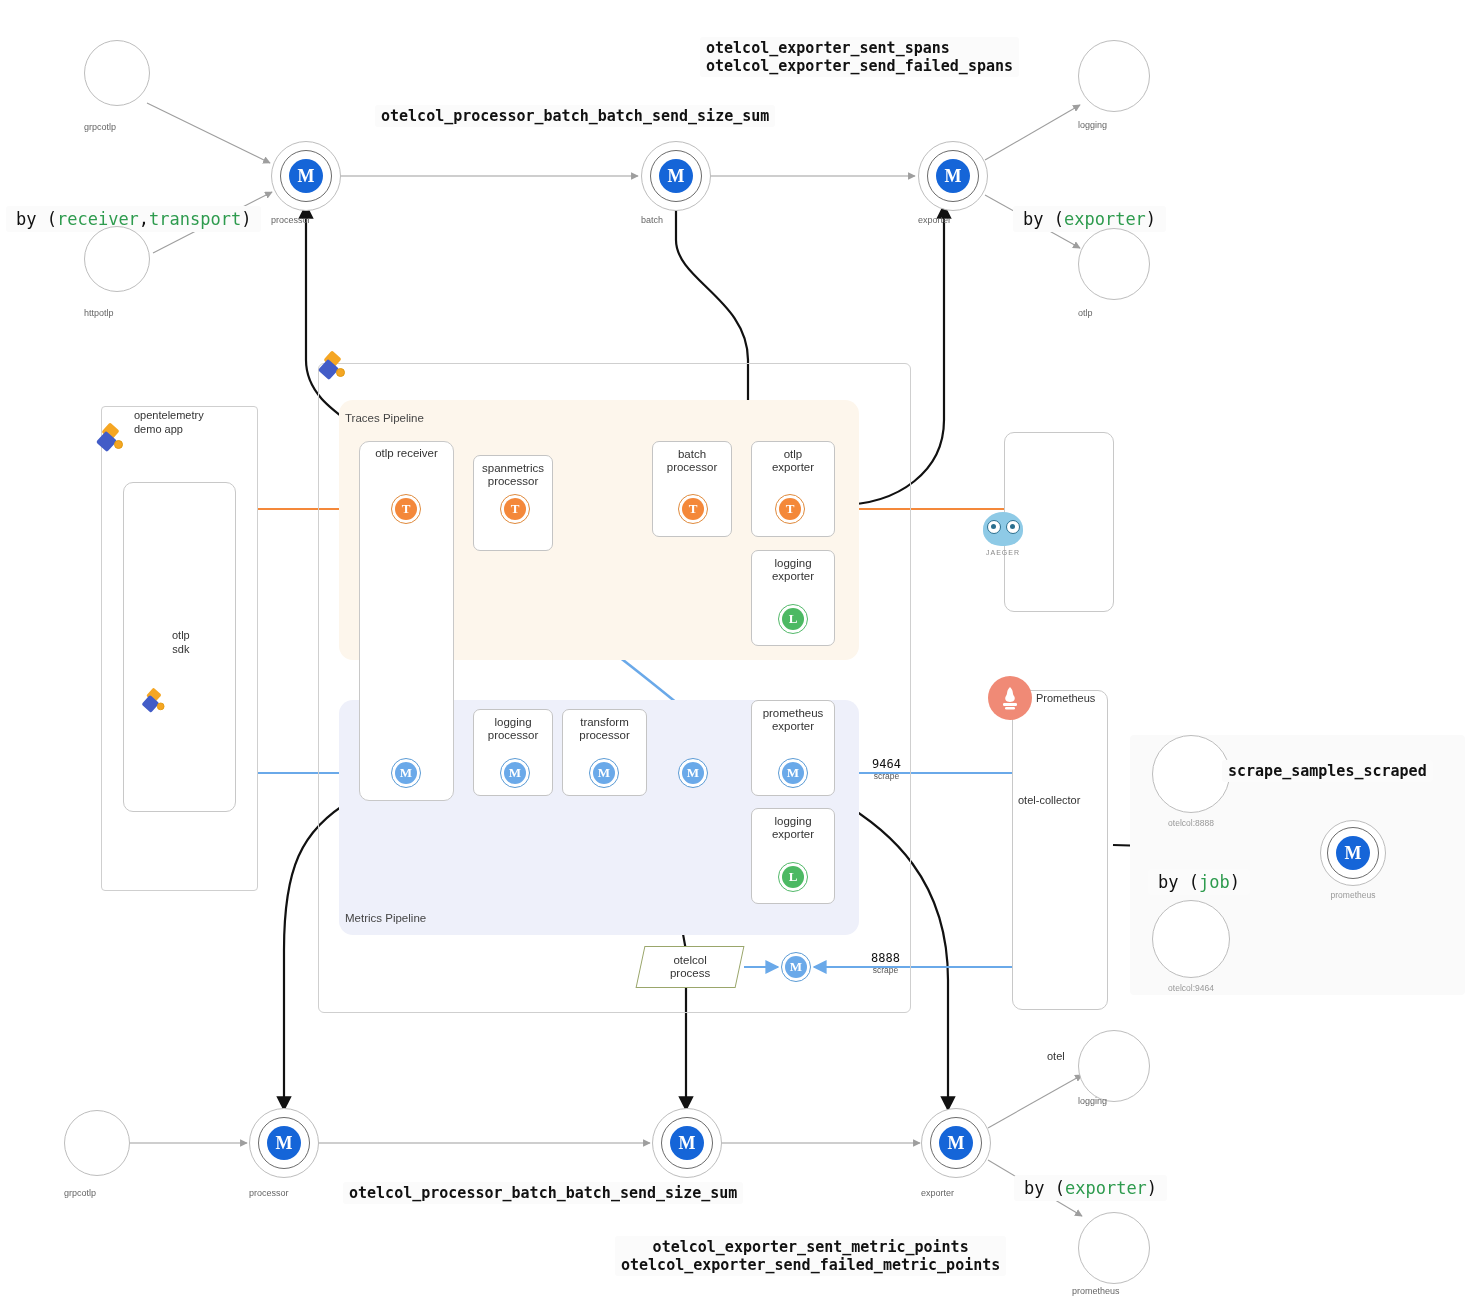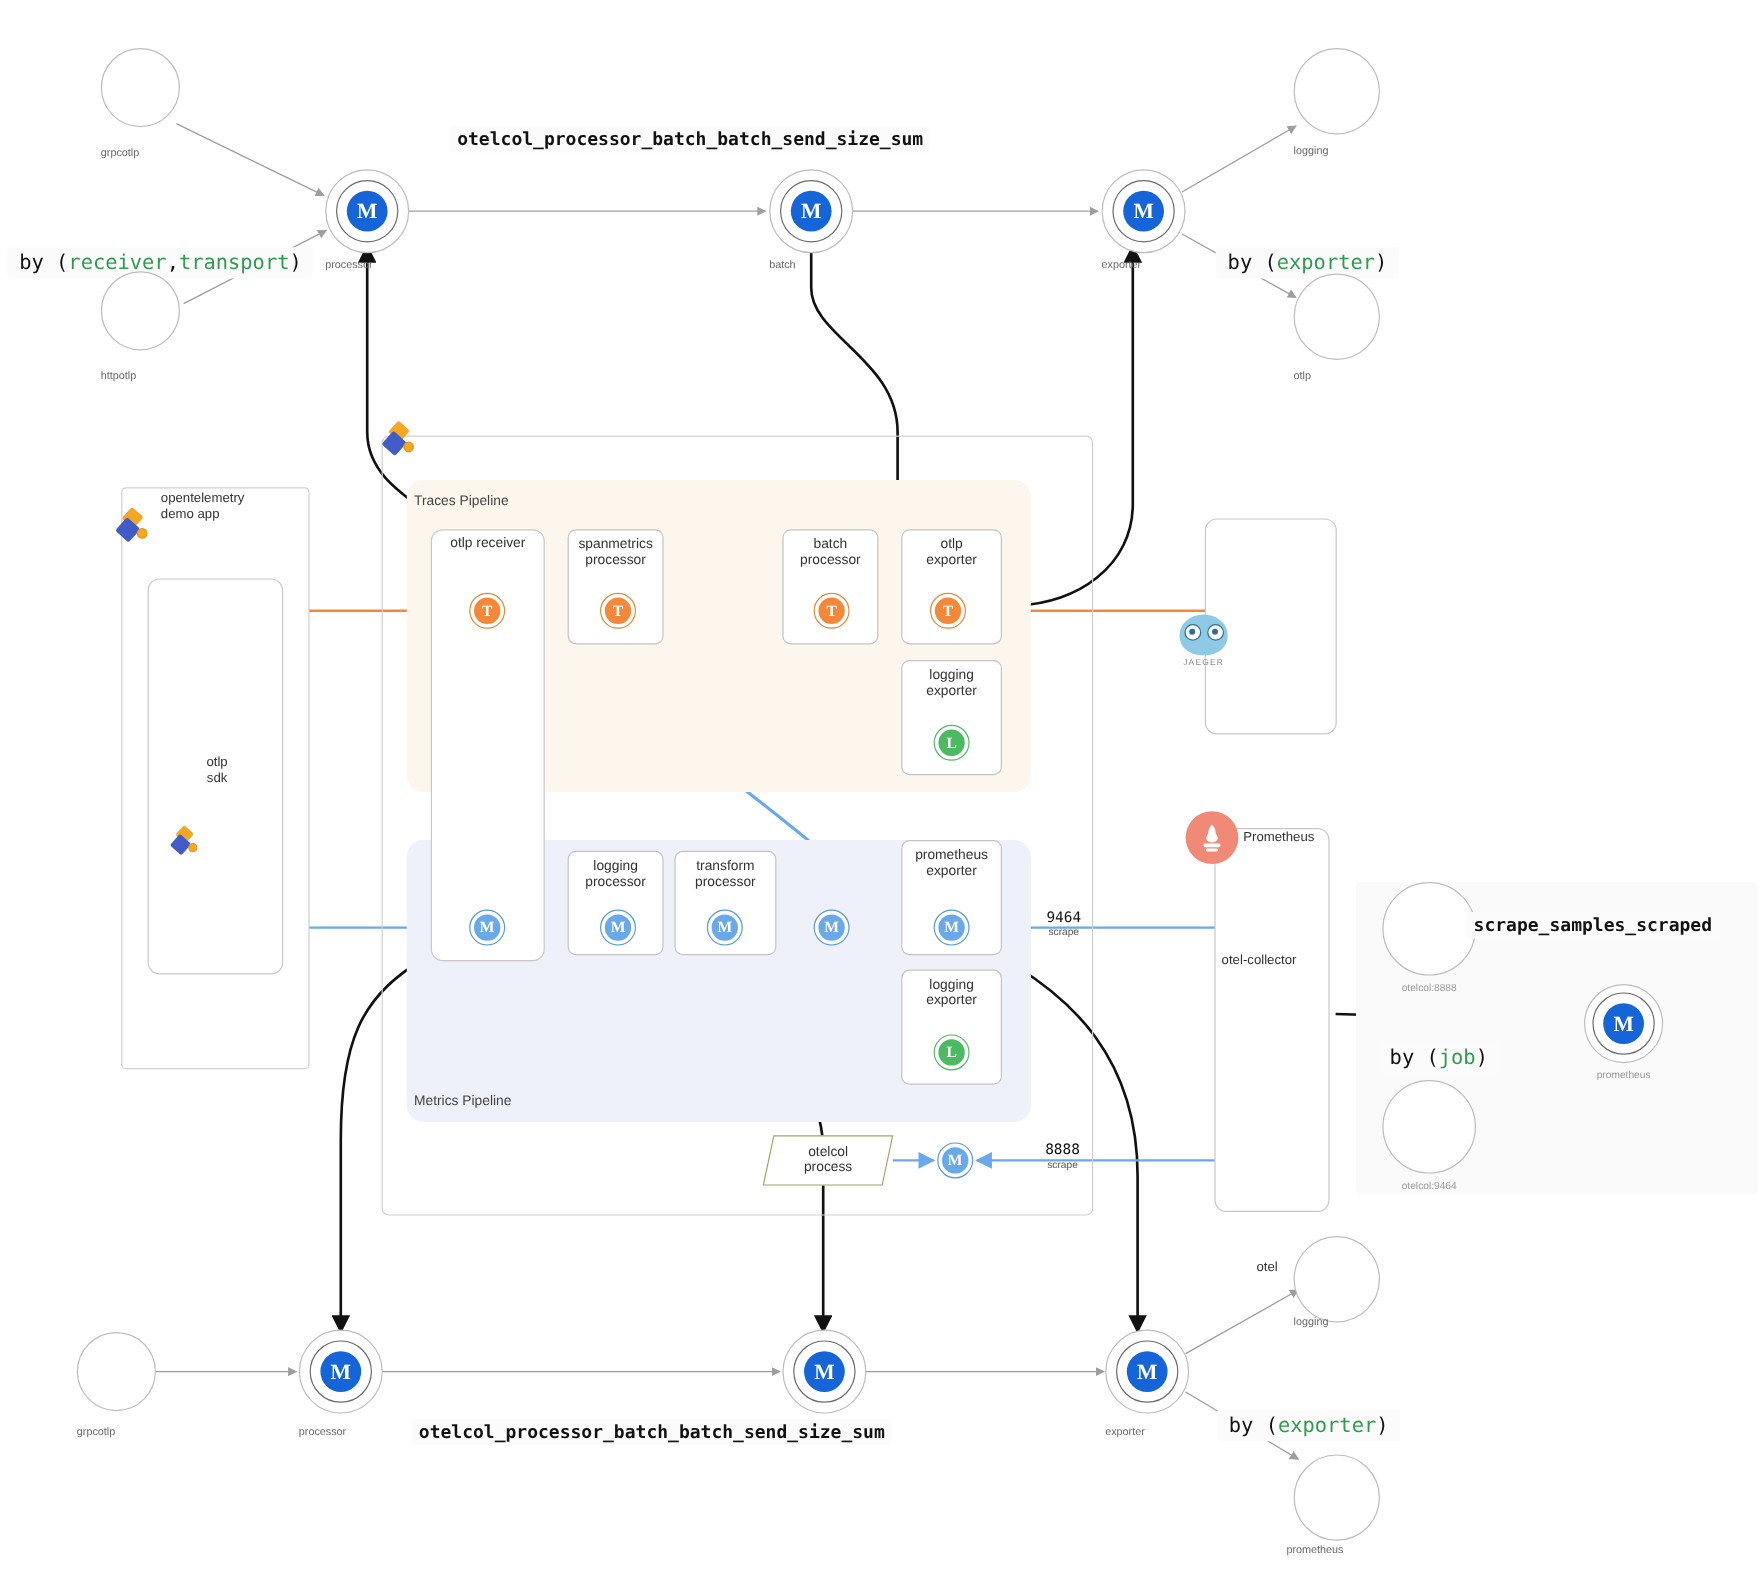--- a/index.html
+++ b/index.html
@@ -325,20 +325,24 @@
     <path d="M618,773 L678,773" stroke="#6aa9e9" stroke-width="2" fill="none" marker-end="url(#ar-blue)"></path>
     <path d="M710,773 L778,773" stroke="#6aa9e9" stroke-width="2" fill="none" marker-end="url(#ar-blue)"></path>
 
     <path d="M1044,773 L812,773" stroke="#6aa9e9" stroke-width="2" fill="none" marker-end="url(#ar-blue)"></path>
 
     <path d="M1044,967 L814,967" stroke="#6aa9e9" stroke-width="2" fill="none" marker-end="url(#ar-blue)"></path>
     <path d="M744,967 L778,967" stroke="#6aa9e9" stroke-width="2" fill="none" marker-end="url(#ar-blue)"></path>
   </svg>
 
 
+  <div class="abs metric-box" style="left:700px; top:37px;">
+    <div class="mono-bold">otelcol_exporter_sent_spans</div>
+    <div class="mono-bold">otelcol_exporter_send_failed_spans</div>
+  </div>
 
   <div class="abs metric-box mono-bold" style="left:375px; top:105px;">otelcol_processor_batch_batch_send_size_sum</div>
 
   <div class="abs byline" style="left:6px; top:162px;">
     <span>by </span><span>(</span><span class="green">receiver</span><span>,</span><span class="green">transport</span><span>)</span>
   </div>
 
   <div class="abs byline" style="left:1013px; top:162px;">
     <span>by </span><span>(</span><span class="green">exporter</span><span>)</span>
   </div>
@@ -385,21 +389,21 @@
 
   <div class="abs pipeline-band metrics-band" style="left:339px; top:700px; width:520px; height:235px;"></div>
   <div class="abs band-title" style="left:345px; top:912px;">Metrics Pipeline</div>
 
   <div class="abs rbox" style="left:359px; top:441px; width:95px; height:360px; border-radius:10px;"></div>
 
   <div class="abs comp-box" style="left:359px; top:441px; width:95px; height:54px; border:none; background:transparent;">
     <span>otlp receiver</span>
   </div>
 
-  <div class="abs comp-box" style="left:473px; top:441px; width:80px; height:96px;">
+  <div class="abs comp-box" style="left:473px; top:455px; width:80px; height:96px;">
     <div>
       <div>spanmetrics</div>
       <div>processor</div>
     </div>
   </div>
 
   <div class="abs comp-box" style="left:652px; top:441px; width:80px; height:96px;">
     <div>
       <div>batch</div>
       <div>processor</div>
@@ -608,14 +612,18 @@
   <div class="abs circle-node" style="left:1078px; top:1212px; width:72px; height:72px;"></div>
   <div class="abs node-label" style="left:1072px; top:1286px; width:84px;">prometheus</div>
 
   <div class="abs byline" style="left:1014px; top:1131px;">
     <span>by </span><span>(</span><span class="green">exporter</span><span>)</span>
   </div>
 
   <div class="abs metric-box mono-bold" style="left:343px; top:1182px;">otelcol_processor_batch_batch_send_size_sum</div>
 
 
+  <div class="abs metric-box" style="left:615px; top:1236px;">
+    <div class="mono-bold" style="text-align:center;">otelcol_exporter_sent_metric_points</div>
+    <div class="mono-bold" style="text-align:center;">otelcol_exporter_send_failed_metric_points</div>
+  </div>
 
 </div>
 
 </body></html>

